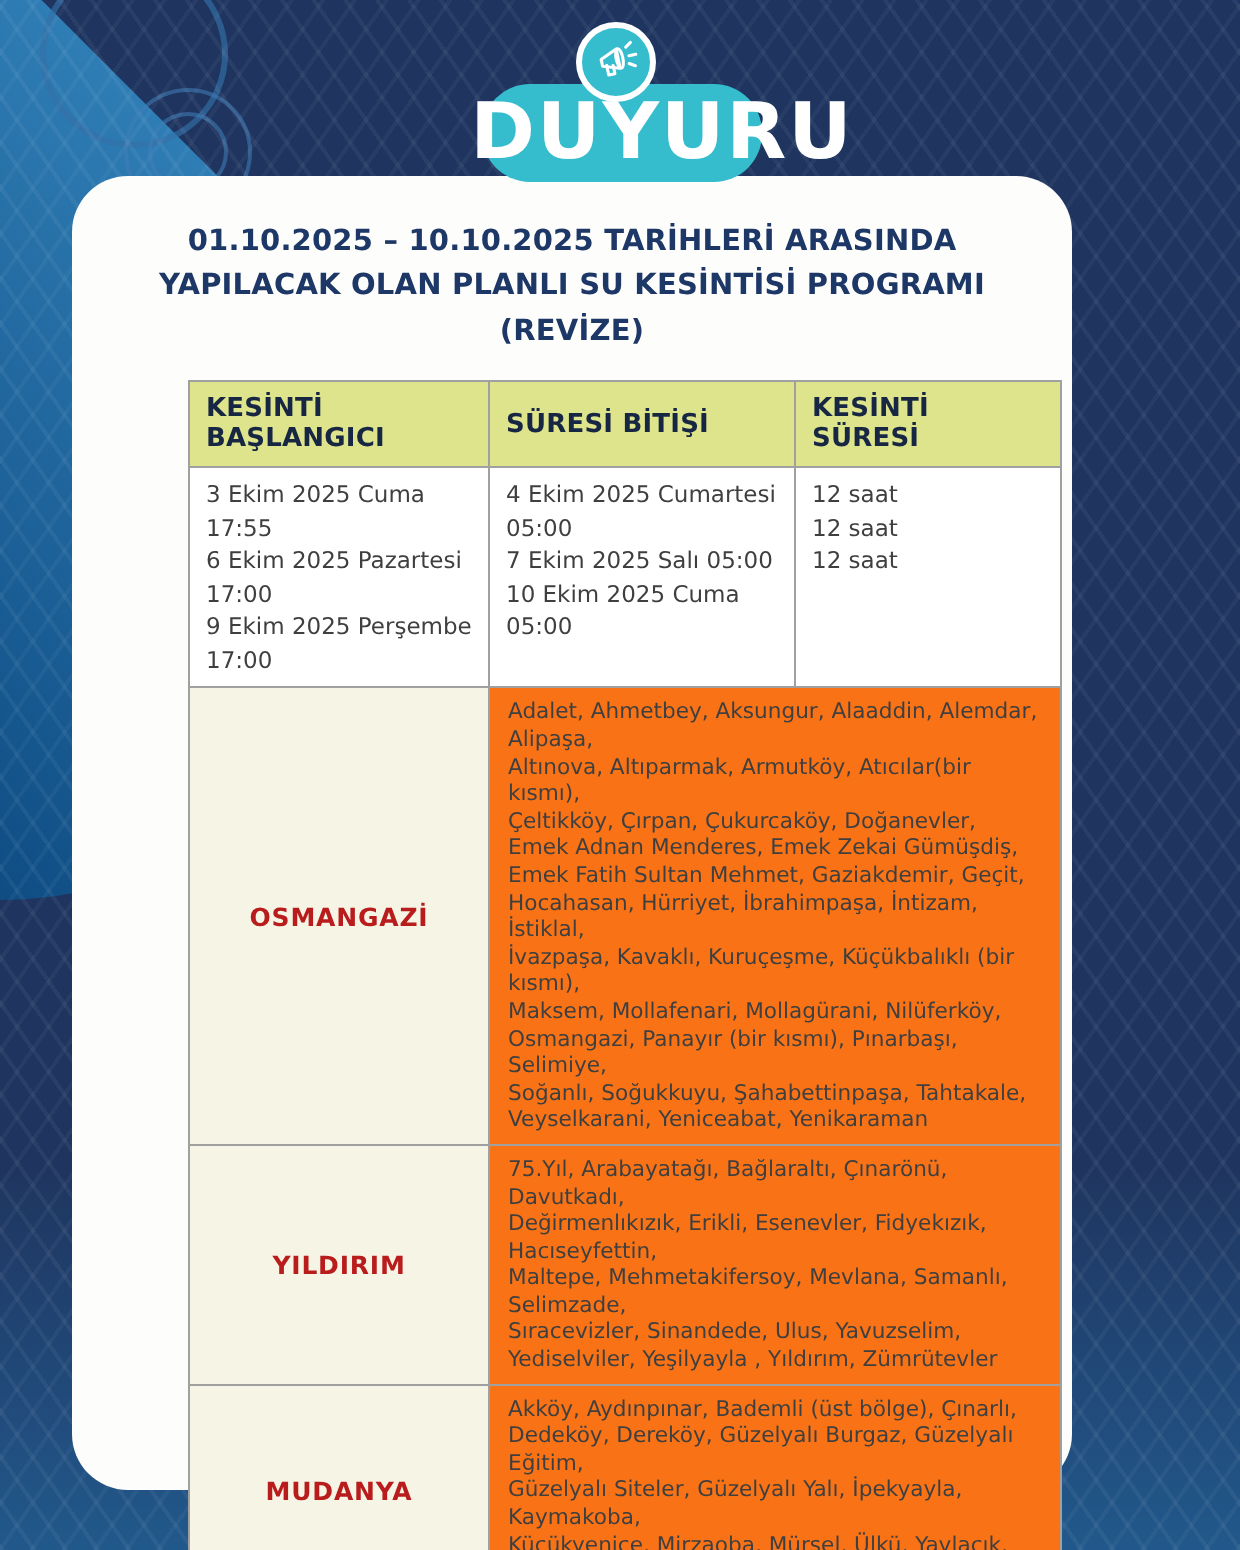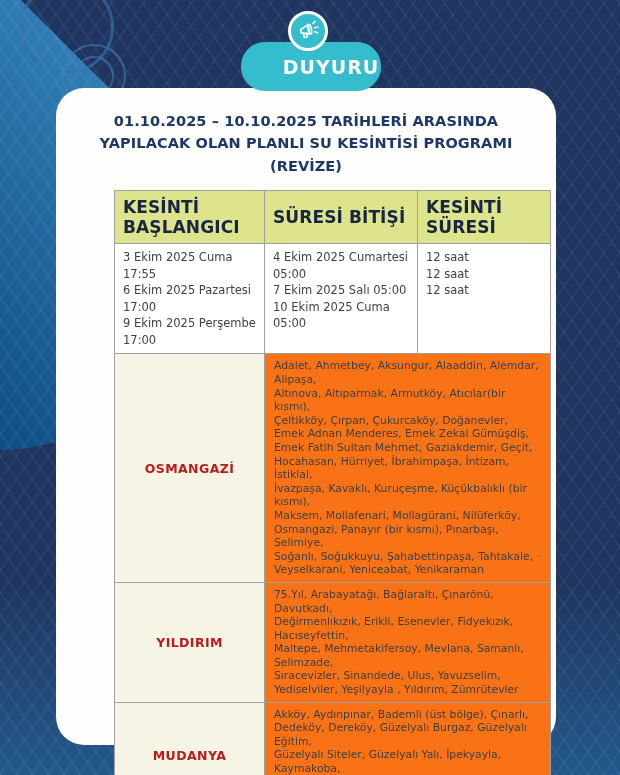--- a/index.html
+++ b/index.html
@@ -38,34 +38,34 @@
   .ring1 { left: 62px; top: 44px; width: 60px; height: 60px; }
   .ring2 { left: 74px; top: 56px; width: 36px; height: 36px; }
 
   
   .badge {
     position: absolute; left: 241px; top: 42px; width: 140px; height: 49px;
     background: #36bdcd; border-radius: 24px; z-index: 3;
     display: flex; align-items: center; justify-content: center;
   }
   .badge-label {
-    color: #ffffff; font-weight: 800; font-size: 19px; letter-spacing: 1px;
+    color: #ffffff; font-weight: 800; font-size: 39px; letter-spacing: 1px;
     font-family: "DejaVu Sans", sans-serif;
     margin-left: 40px;
   }
   .icon-circle {
     position: absolute; left: 288px; top: 11px; width: 40px; height: 40px;
     background: #36bdcd; border: 3px solid #ffffff; border-radius: 50%;
     z-index: 4; display: flex; align-items: center; justify-content: center;
     box-sizing: border-box;
   }
 
   
   .card {
-    position: absolute; left: 56px; top: 88px; width: 500px; height: 657px;
+    position: absolute; left: 36px; top: 88px; width: 500px; height: 657px;
     background: #fdfdfc; border-radius: 28px; z-index: 2;
     box-sizing: border-box; padding-top: 14px;
   }
   .title {
     margin: 8px 18px 13px 18px;
     text-align: center;
     color: #1d3766; font-weight: 800; font-size: 14.5px; line-height: 1.55;
     white-space: pre-line; letter-spacing: 0.1px;
   }
 
@@ -73,21 +73,21 @@
   table.schedule {
     border-collapse: collapse;
     margin-left: 58px;
     width: 436px;
     table-layout: fixed;
   }
   table.schedule td, table.schedule th { border: 1px solid #a0a0a0; box-sizing: border-box; }
   col.c1 { width: 150px; } col.c2 { width: 153px; } col.c3 { width: 133px; }
   th.col-header {
     background: #dde48c; color: #172642;
-    font-size: 17px; font-weight: 700; text-align: left;
+    font-size: 13px; font-weight: 700; text-align: left;
     padding: 6px 8px; letter-spacing: 0.1px;
   }
   td.date-cell {
     vertical-align: top; background: #ffffff;
     padding: 5px 8px; font-size: 11.5px; color: #3f3f3f; line-height: 16.5px;
   }
   th.affected-header {
     background: #dde48c; color: #172642;
     font-size: 12.5px; font-weight: 700; text-align: center; padding: 4px;
   }

